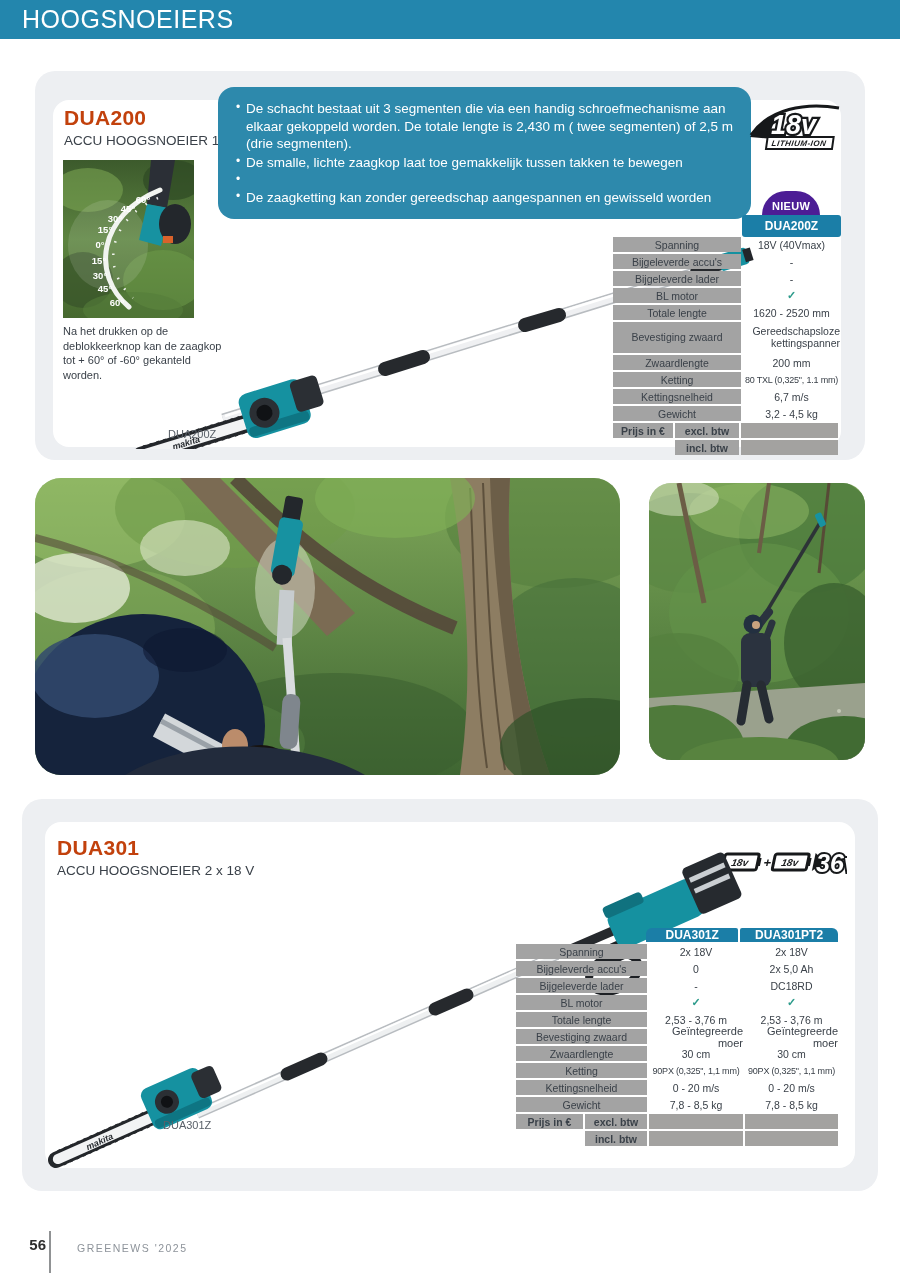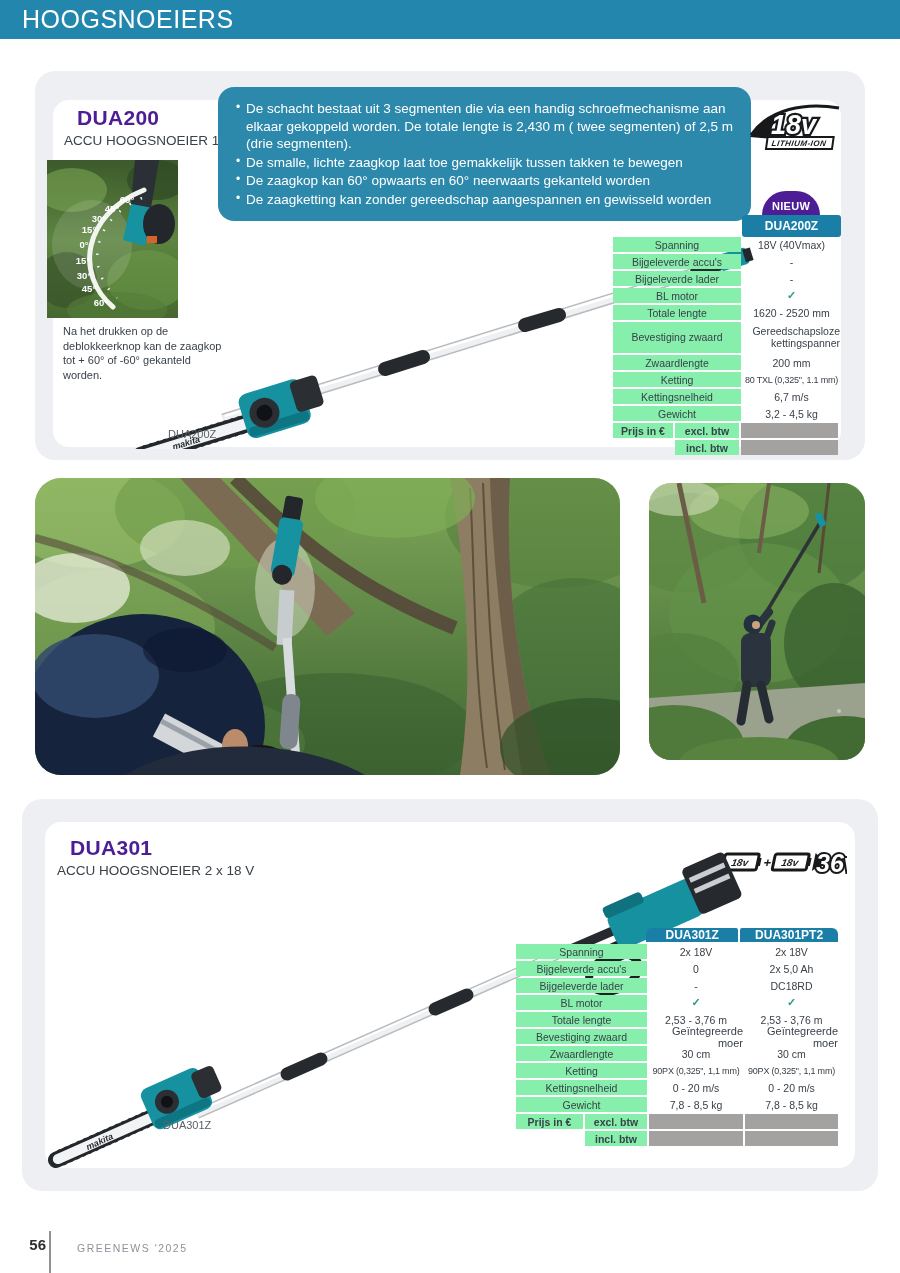--- a/index.html
+++ b/index.html
@@ -9,37 +9,37 @@
   
   .topbar{position:absolute;left:0;top:0;width:900px;height:39px;background:#2386ad;}
   .topbar h1{margin:0;padding:0 0 4px 22px;line-height:39px;font-size:25px;font-weight:400;
              color:#fff;letter-spacing:.5px;}
 
   
   .section{position:absolute;}
   .card-bg{position:absolute;inset:0;background:#edeff2;border-radius:20px;}
   .inner{position:absolute;background:#fff;border-radius:16px;}
 
-  .p-title{position:absolute;font-size:21px;font-weight:bold;color:#4c1d95;letter-spacing:.3px;margin-left:13px;}
+  .p-title{position:absolute;font-size:21px;font-weight:bold;color:#c2410c;letter-spacing:.3px;}
   .p-sub{position:absolute;font-size:13.5px;color:#3a4149;}
 
   
   .bullets{position:absolute;background:#2d89ac;border-radius:16px;padding:12px 16px 12px 12px;
            box-sizing:border-box;}
   .bullets ul{margin:0;padding:0;list-style:none;}
   .bullets li{display:flex;color:#fff;font-size:13.5px;line-height:1.3;margin:1px 0;}
   .bdot{width:16px;flex:none;text-align:center;font-size:12px;}
 
   .side-note{position:absolute;font-size:11px;line-height:1.32;color:#3a4149;margin:0;}
   .img-caption{position:absolute;font-size:11px;color:#596068;}
 
   
   .spec-table{position:absolute;}
   .trow{display:flex;gap:2px;margin-bottom:2px;}
-  .tlabel{background:#86efac;display:flex;align-items:center;justify-content:center;
+  .tlabel{background:#a3a3a3;display:flex;align-items:center;justify-content:center;
           color:#3a4149;font-size:10.5px;text-align:center;}
   .tval{display:flex;align-items:center;justify-content:center;color:#3a4149;
         font-size:10.5px;text-align:right;}
   .t200 .tlabel{width:128px;height:15px;}
   .t200 .tval{width:97px;height:15px;}
   .t200 .trow.tall .tlabel,.t200 .trow.tall .tval{height:31px;line-height:1.05;}
   .t301 .tlabel{width:131px;height:15px;}
   .t301 .tval{width:94px;height:15px;}
   .t301 .tval.v2{width:93px;}
   .val-check{color:#2e9c8c;font-weight:bold;font-size:11px;}
@@ -71,21 +71,21 @@
          border-radius:29px 29px 0 0;color:#fff;font-weight:bold;font-size:11px;
          display:flex;align-items:flex-end;justify-content:center;padding-bottom:3px;
          box-sizing:border-box;letter-spacing:.3px;}
 
   
   .photo{position:absolute;overflow:hidden;}
   .photo1{left:35px;top:478px;width:585px;height:297px;border-radius:26px;}
   .photo2{left:649px;top:483px;width:216px;height:277px;border-radius:22px;}
 
   
-  .angle-photo{position:absolute;left:12px;top:89px;width:131px;height:192px;overflow:hidden;}
+  .angle-photo{position:absolute;left:28px;top:89px;width:131px;height:192px;overflow:hidden;}
   .angle-lbl{font-size:9.5px;font-weight:bold;fill:#fff;}
 
   
   .pageno{position:absolute;left:24px;top:1236px;width:22px;text-align:right;
           font-size:15px;font-weight:bold;color:#2e2e2e;}
   .divline{position:absolute;left:49px;top:1231px;width:1.5px;height:42px;background:#909294;}
   .brand{position:absolute;left:77px;top:1242px;font-size:10.5px;letter-spacing:1.5px;color:#8d939a;}
 
   svg{display:block;}
   .svg-wrap{position:absolute;}
@@ -155,21 +155,20 @@
         <li>
             <span class="bdot">•</span>
             <span>De schacht bestaat uit 3 segmenten die via een handig schroefmechanisme aan elkaar gekoppeld worden. De totale lengte is 2,430 m ( twee segmenten) of 2,5 m (drie segmenten).</span>
           </li>
         <li>
             <span class="bdot">•</span>
             <span>De smalle, lichte zaagkop laat toe gemakkelijk tussen takken te bewegen</span>
           </li>
         <li>
             <span class="bdot">•</span>
-            <span>De zaagkop kan 60° opwaarts en 60° neerwaarts gekanteld worden</span>
           </li>
         <li>
             <span class="bdot">•</span>
             <span>De zaagketting kan zonder gereedschap aangespannen en gewisseld worden</span>
           </li>
       </ul>
     </div>
 
     <div class="svg-wrap" style="left:712px;top:28px;">
       <svg width="95" height="52" viewBox="0 0 95 52">

